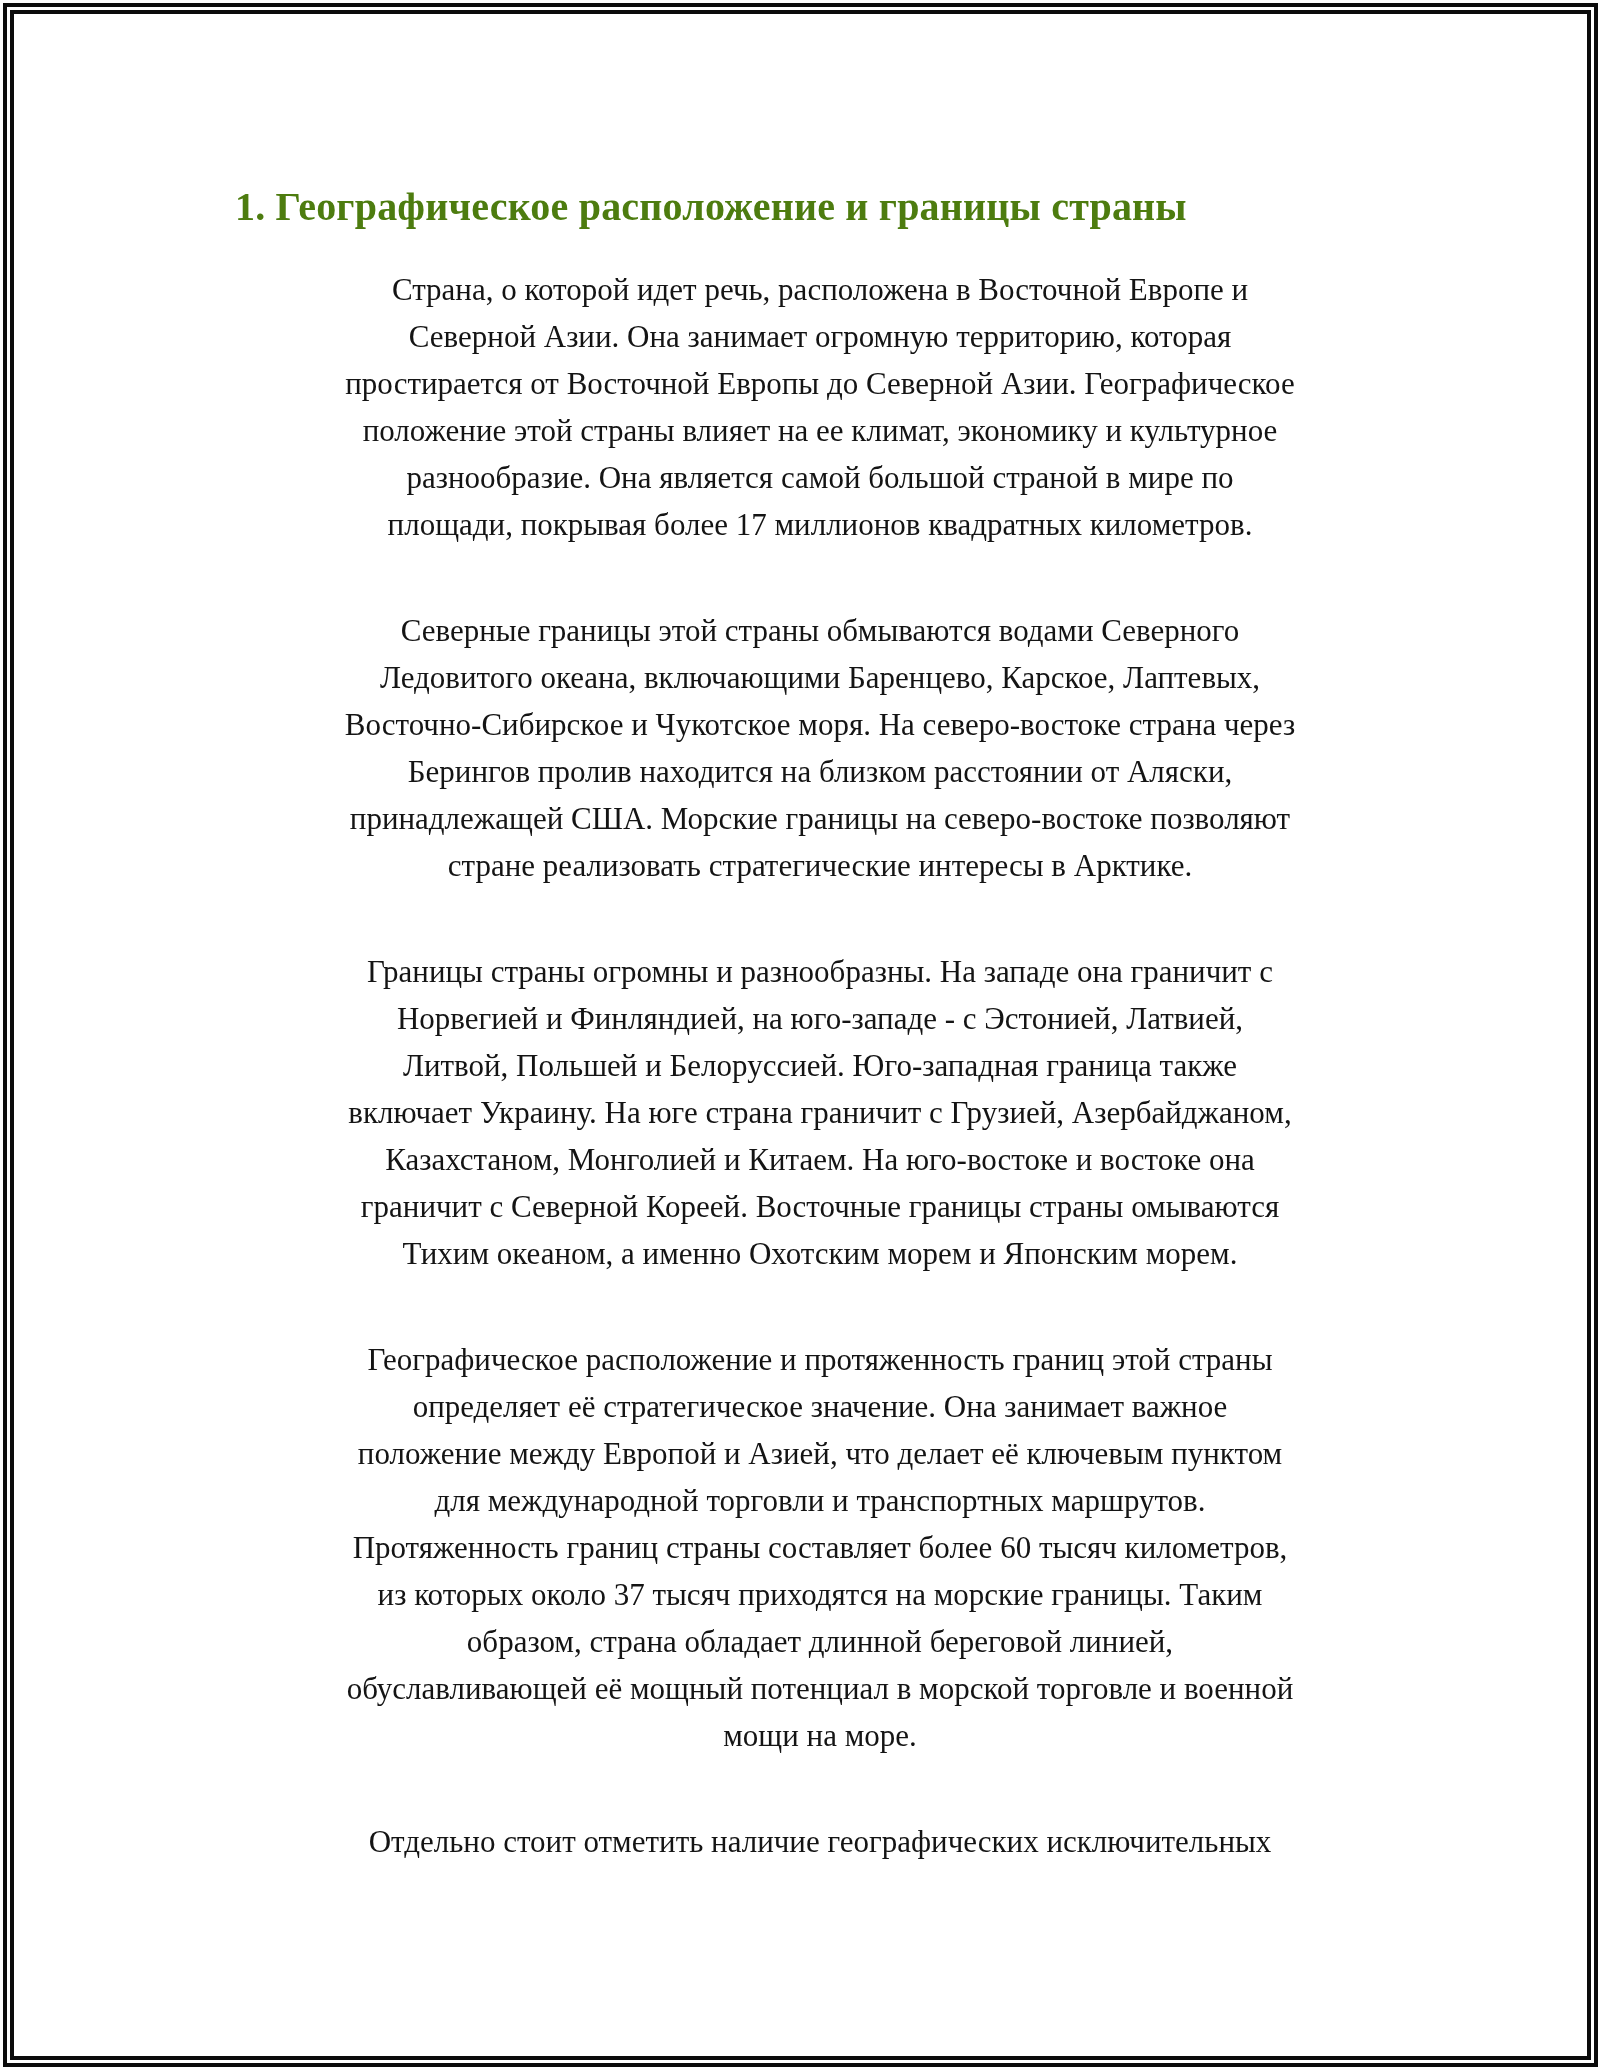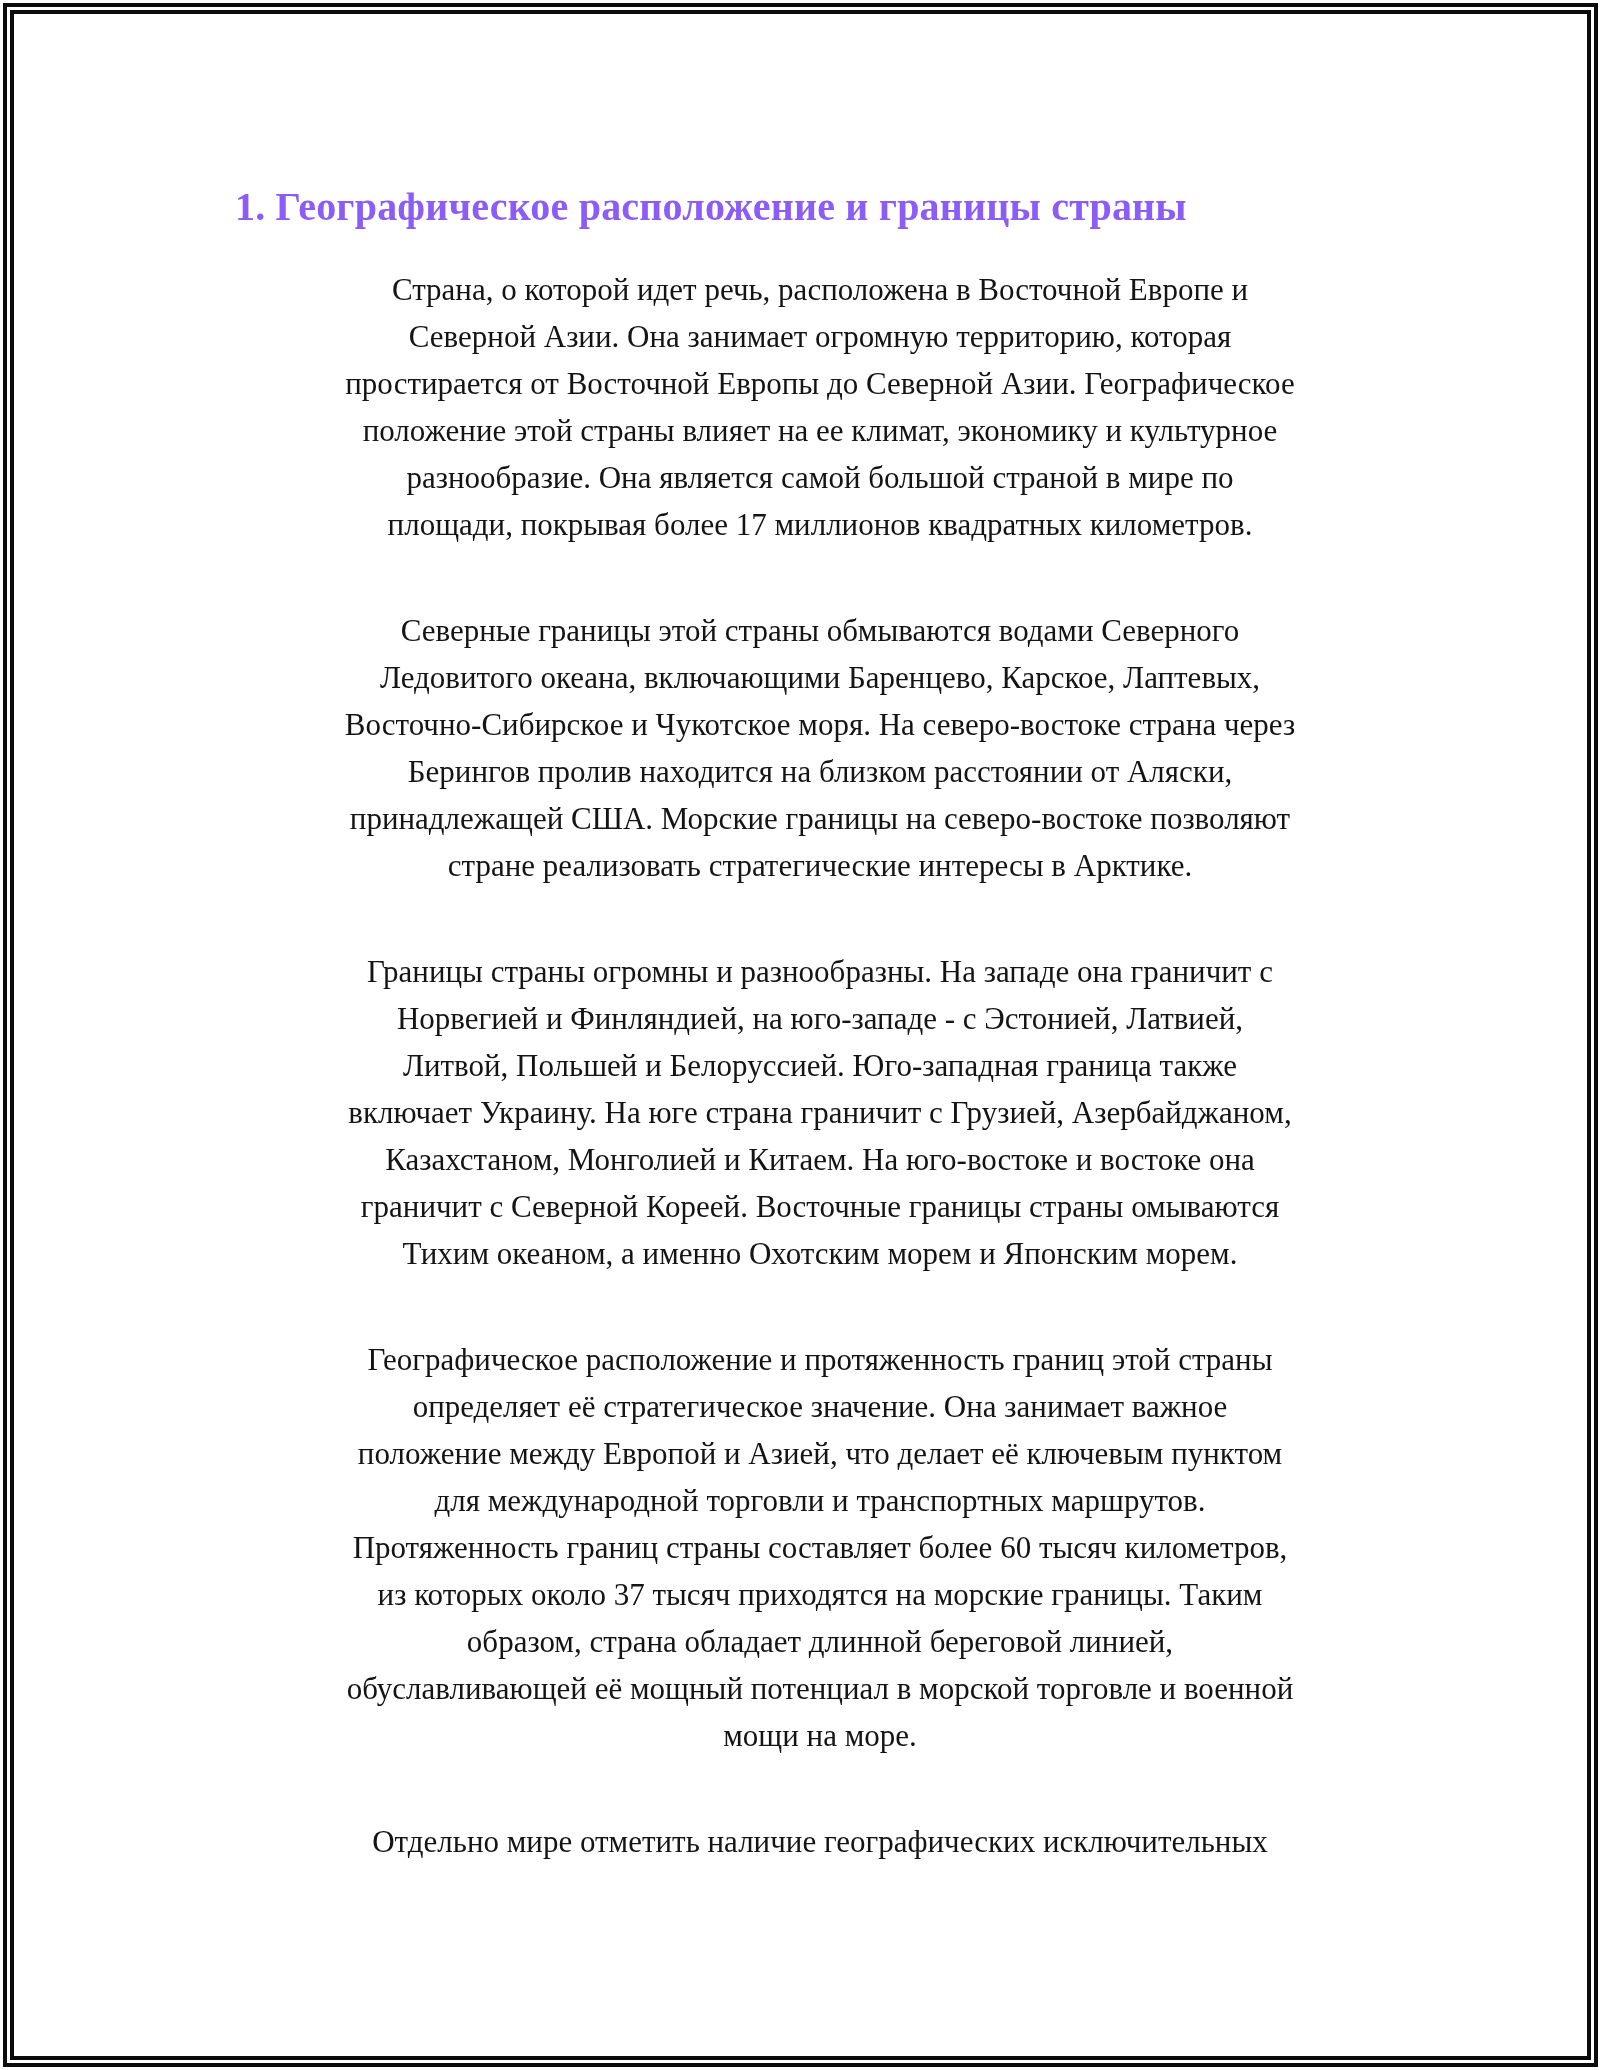--- a/index.html
+++ b/index.html
@@ -30,21 +30,21 @@
     top: 0; left: 0; right: 0; bottom: 0;
     padding: 170px 30px 0 221px;
     box-sizing: border-box;
     overflow: hidden;
   }
   .doc-heading {
     font-size: 40px;
     font-weight: bold;
     line-height: 46px;
     margin: 0 0 36px 0;
-    color: #8b5cf6;
+    color: #4d7c0f;
     letter-spacing: 0.2px;
   }
   .doc-paragraph {
     font-size: 31px;
     line-height: 47px;
     margin: 0 0 59px 0;
     width: 1170px;
     white-space: pre-line;
     text-align: center;
   }
@@ -77,16 +77,16 @@
 Тихим океаном, а именно Охотским морем и Японским морем.</p>
       <p class="doc-paragraph">Географическое расположение и протяженность границ этой страны
 определяет её стратегическое значение. Она занимает важное
 положение между Европой и Азией, что делает её ключевым пунктом
 для международной торговли и транспортных маршрутов.
 Протяженность границ страны составляет более 60 тысяч километров,
 из которых около 37 тысяч приходятся на морские границы. Таким
 образом, страна обладает длинной береговой линией,
 обуславливающей её мощный потенциал в морской торговле и военной
 мощи на море.</p>
-      <p class="doc-paragraph">Отдельно мире отметить наличие географических исключительных</p>
+      <p class="doc-paragraph">Отдельно стоит отметить наличие географических исключительных</p>
     </div>
   </div>
 </div>
 
 </body></html>

